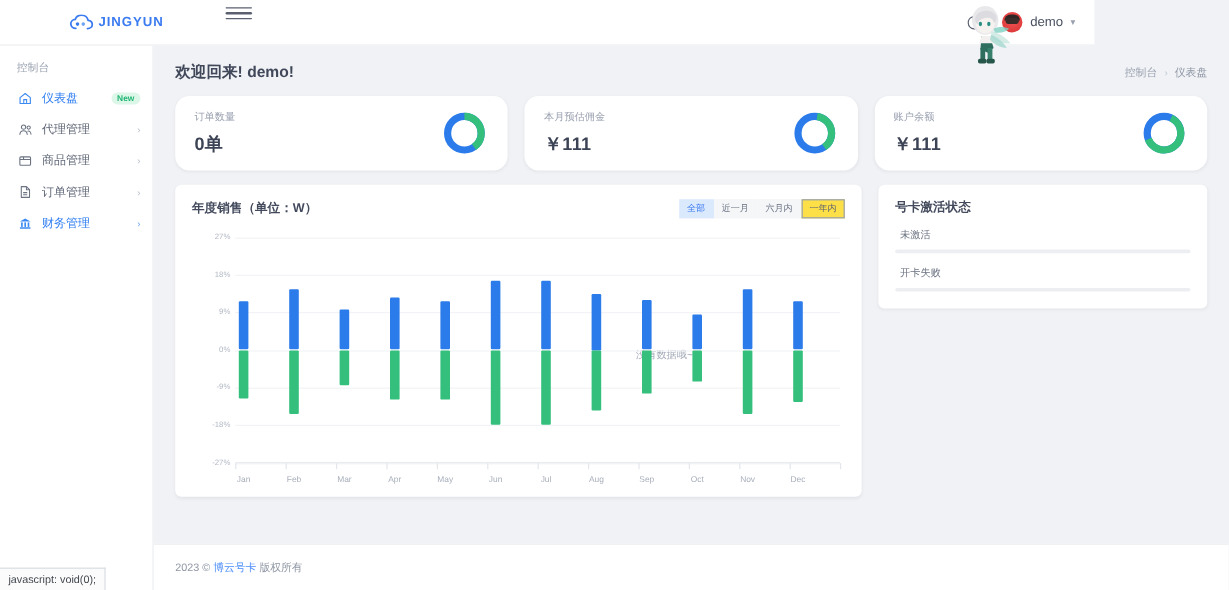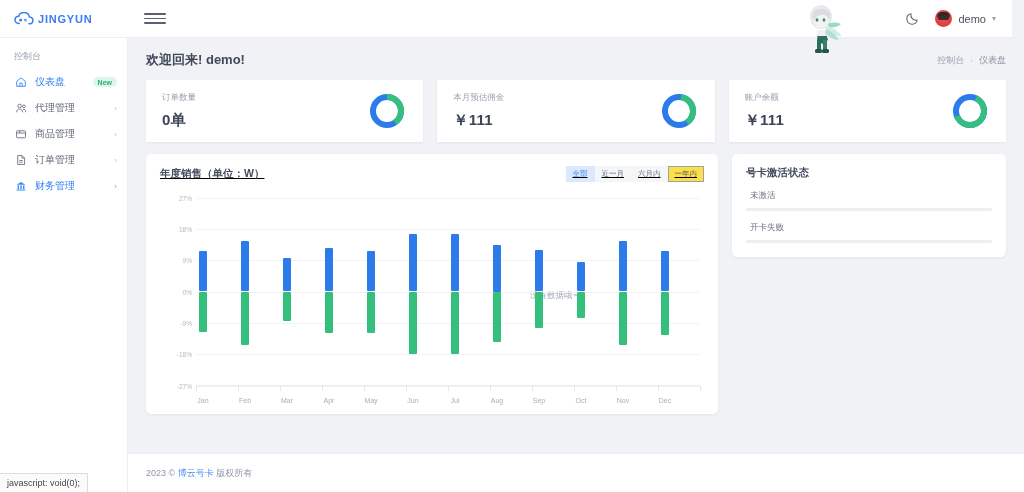--- a/index.html
+++ b/index.html
@@ -6,23 +6,23 @@
   html, body {
     width: 1024px; height: 492px;
     font-family: "Liberation Sans", "DejaVu Sans", sans-serif;
     background: #f0f2f5;
     overflow: hidden;
   }
   #app { position: relative; width: 1024px; height: 492px; background: #f0f2f5; }
 
   
   .topbar {
-    position: absolute; top: 0; left: 0; width: 1012px; height: 38px;
+    position: absolute; top: 0; left: 0; width: 912px; height: 38px;
     background: #ffffff; border-bottom: 1px solid #eceef1;
-    display: flex; align-items: center; z-index: 6;
+    display: flex; z-index: 6; padding-left: 44px;
   }
   .logo-wrap { width: 128px; height: 38px; display: flex; align-items: center; gap: 4px; padding-left: 14px; }
   .logo-mark { width: 20px; height: 14px; position: relative; }
   .logo-text { font-size: 11px; font-weight: 700; color: #3b7bf0; letter-spacing: .8px; }
   .burger { margin-left: 16px; width: 22px; height: 22px; display: flex; flex-direction: column;
             justify-content: center; gap: 3px; cursor: pointer; }
   .burger i { display: block; height: 1.6px; background: #5a6070; border-radius: 1px; }
   .topbar-right { margin-left: auto; display: flex; align-items: center; gap: 12px; padding-right: 16px; }
   .moon-btn { width: 22px; height: 22px; display:flex; align-items:center; justify-content:center; cursor:pointer; }
   .user-box { display: flex; align-items: center; gap: 6px; cursor: pointer; }
@@ -63,34 +63,34 @@
   .main { position: absolute; top: 38px; left: 128px; width: 896px; height: 454px; background: #f0f2f5; }
   .page-head { display: flex; align-items: center; height: 32px; padding: 0 18px; margin-top: 6px; }
   .page-title { font-size: 13px; font-weight: 700; color: #41485a; }
   .crumb { margin-left: auto; display: flex; align-items: center; gap: 6px; font-size: 9px; color: #9aa1b0; }
   .crumb .sep { color: #c3c9d4; font-size: 8px; }
   .crumb .cur { color: #8d95a4; }
 
   
   .stats { display: flex; gap: 14px; padding: 4px 18px 0 18px; }
   .stat-card {
-    flex: 1 1 0; height: 62px; background: #fff; border-radius: 0;
+    flex: 1 1 0; height: 62px; background: #fff; border-radius: 12px;
     box-shadow: 0 1px 3px rgba(30,40,70,.06);
     display: flex; align-items: center; justify-content: space-between;
     padding: 0 16px 0 16px;
   }
   .stat-label { font-size: 8.5px; color: #9aa1b0; margin-bottom: 7px; }
   .stat-value { font-size: 15px; font-weight: 700; color: #3c4355; letter-spacing: .3px; }
   .donut { width: 40px; height: 40px; }
 
   
   .content-row { display: flex; gap: 14px; padding: 12px 18px 0 18px; }
   .panel { background: #fff; border-radius: 5px; box-shadow: 0 1px 3px rgba(30,40,70,.06); }
   .chart-panel { width: 572px; height: 260px; padding: 12px 14px 8px 14px; position: relative; }
-  .chart-head { display: flex; align-items: center; text-decoration: underline; }
+  .chart-head { display: flex; align-items: center; }
   .chart-title { font-size: 10.5px; font-weight: 700; color: #434a5c; }
   .seg { margin-left: auto; display: flex; }
   .seg button {
     font-size: 7.5px; color: #6b7283; background: #f5f6f8; border: 1px solid transparent;
     padding: 3px 6px; cursor: pointer; line-height: 1; font-family: inherit;
   }
   .seg button.on-soft { background: #dbe9fd; color: #3b7bf0; }
   .seg button.on-outline { background: #fde047; border: 1px solid #9aa1b0; color: #5a6171; }
 
   .plot { position: relative; margin-top: 12px; width: 544px; height: 210px; }

